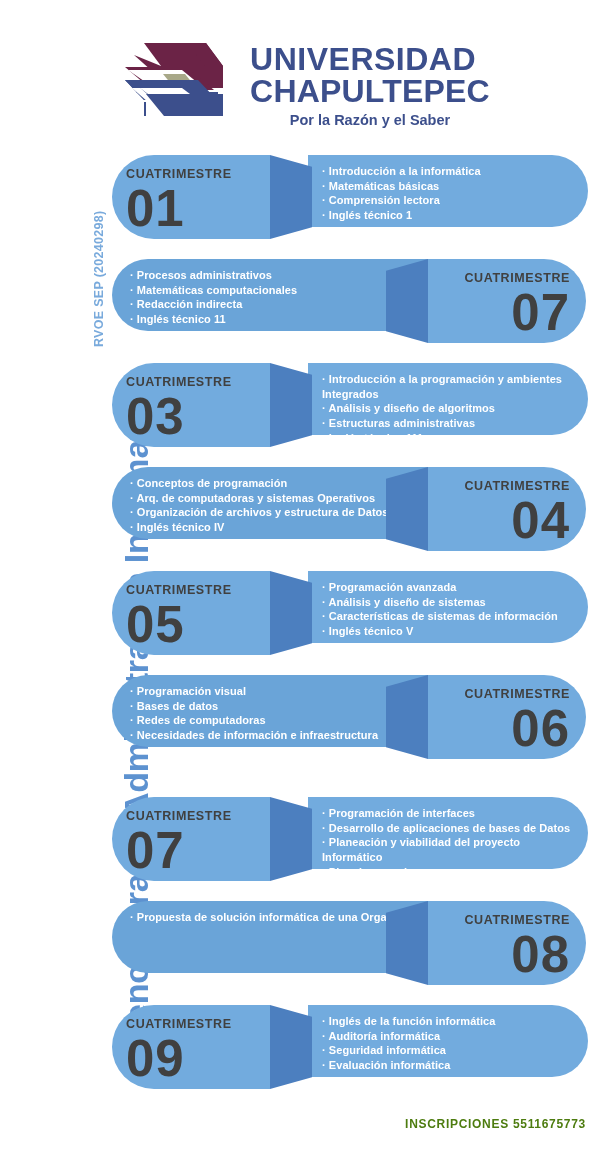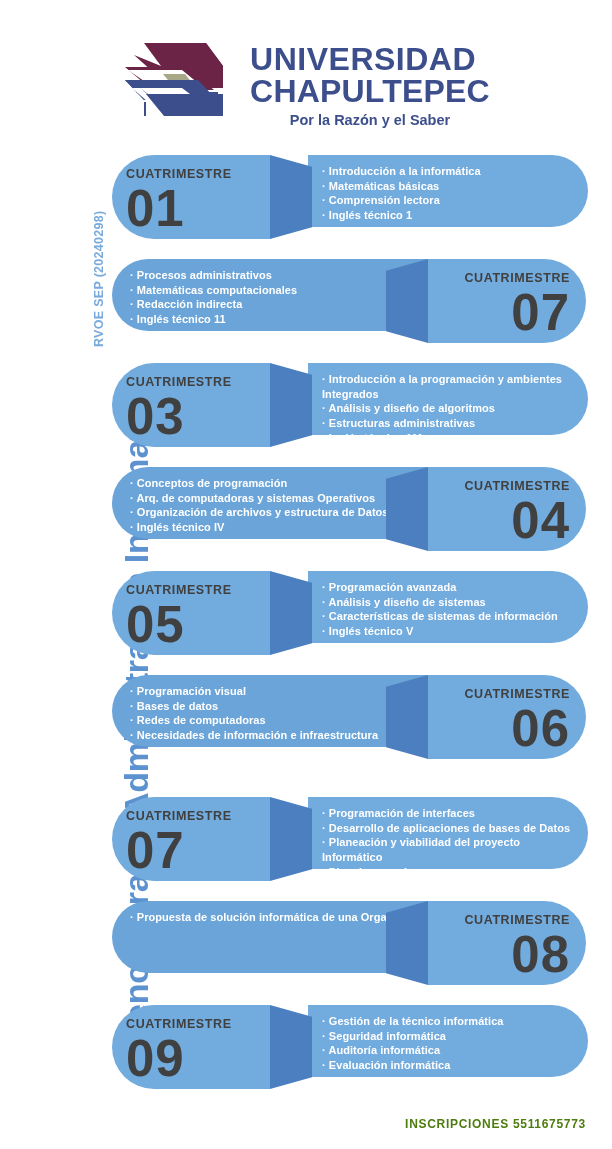--- a/index.html
+++ b/index.html
@@ -356,23 +356,23 @@
         </div>
         <div class="connector"></div>
         <div class="pill">
           <div class="kicker">CUATRIMESTRE</div>
           <div class="num">08</div>
         </div>
       </div>
       <div class="row left">
         <div class="panel">
           <ul>
-            <li>Gestión de la técnico informática</li>
+            <li>Inglés de la función informática</li>
+            <li>Auditoría informática</li>
             <li>Seguridad informática</li>
-            <li>Auditoría informática</li>
             <li>Evaluación informática</li>
           </ul>
         </div>
         <div class="connector"></div>
         <div class="pill">
           <div class="kicker">CUATRIMESTRE</div>
           <div class="num">09</div>
         </div>
       </div>
     </div>

